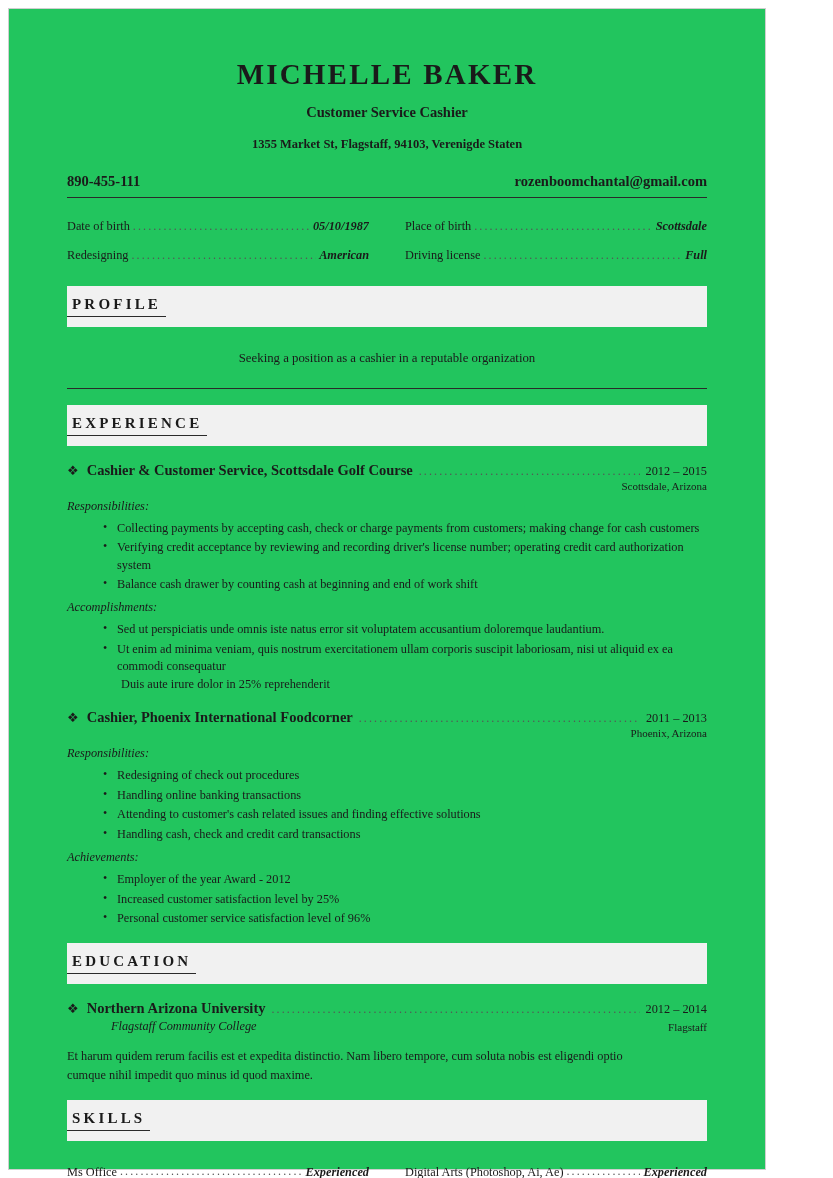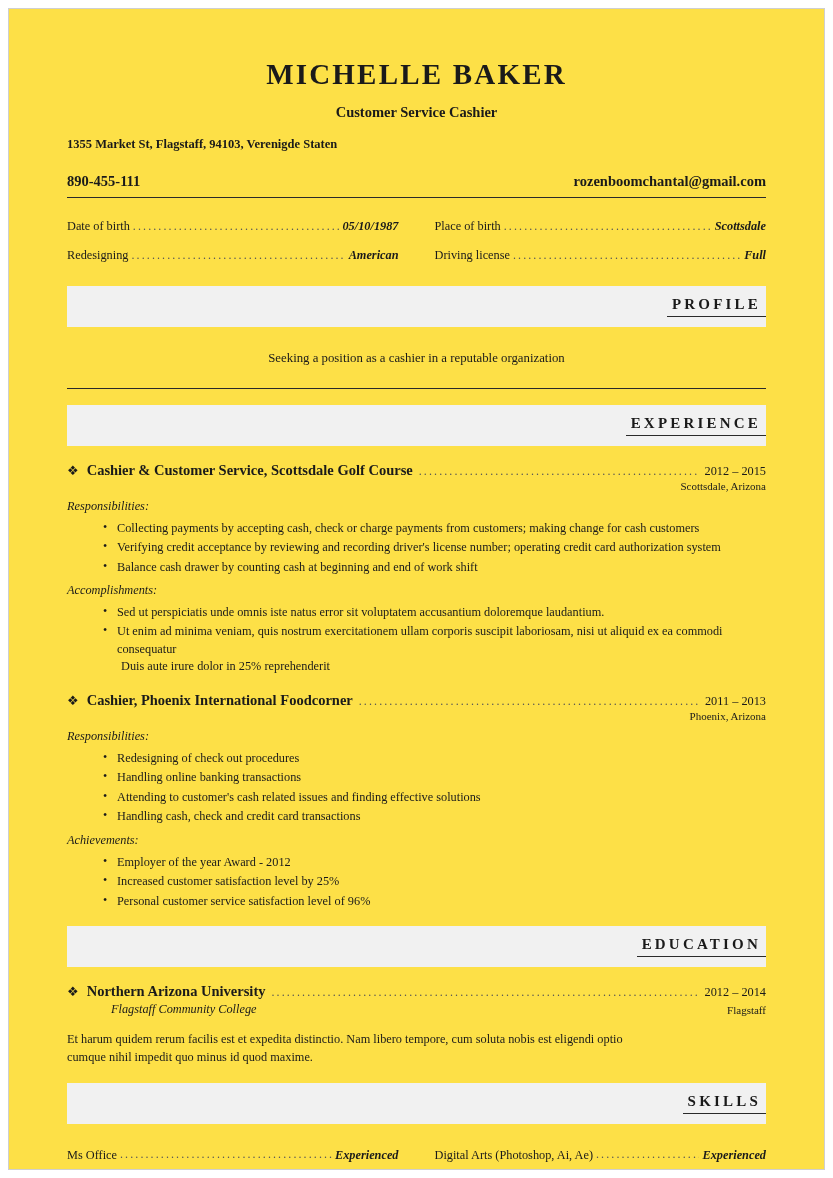--- a/index.html
+++ b/index.html
@@ -8,42 +8,43 @@
     background: #ffffff;
   }
   body {
     width: 833px; height: 1178px;
     font-family: "Liberation Serif", "DejaVu Serif", serif;
     color: #1a1a1a;
   }
   .page {
     position: absolute;
     left: 8px; top: 8px;
-    width: 817px; height: 1162px;
-    background: #fde047;
+    width: 758px; height: 1162px;
+    background: #22c55e;
     border: 1px solid #cfcfcf;
     padding: 0 58px;
   }
 
   
   .name {
     text-align: center;
     font-size: 29px;
     font-weight: bold;
     letter-spacing: 2.2px;
     margin-top: 50px;
     line-height: 1.1;
   }
   .job-title {
     text-align: center;
     font-size: 14.5px;
     font-weight: bold;
     margin-top: 13px;
   }
   .address {
+    text-align: center;
     font-size: 12.5px;
     font-weight: bold;
     margin-top: 16px;
   }
   .contact-row {
     display: flex;
     justify-content: space-between;
     align-items: center;
     font-size: 14.5px;
     font-weight: bold;
@@ -82,21 +83,21 @@
   .leader-value {
     flex: 0 0 auto;
     font-weight: bold;
     font-style: italic;
     font-size: 12.3px;
   }
 
   
   .band {
     background: #f1f1f1;
-    text-align: right;
+    text-align: left;
     padding: 9px 0 10px;
     margin-top: 16px;
   }
   .band-title {
     display: inline-block;
     font-size: 15px;
     font-weight: bold;
     letter-spacing: 3.2px;
     border-bottom: 1.6px solid #2a2a2a;
     padding: 0 5px 3px 5px;

